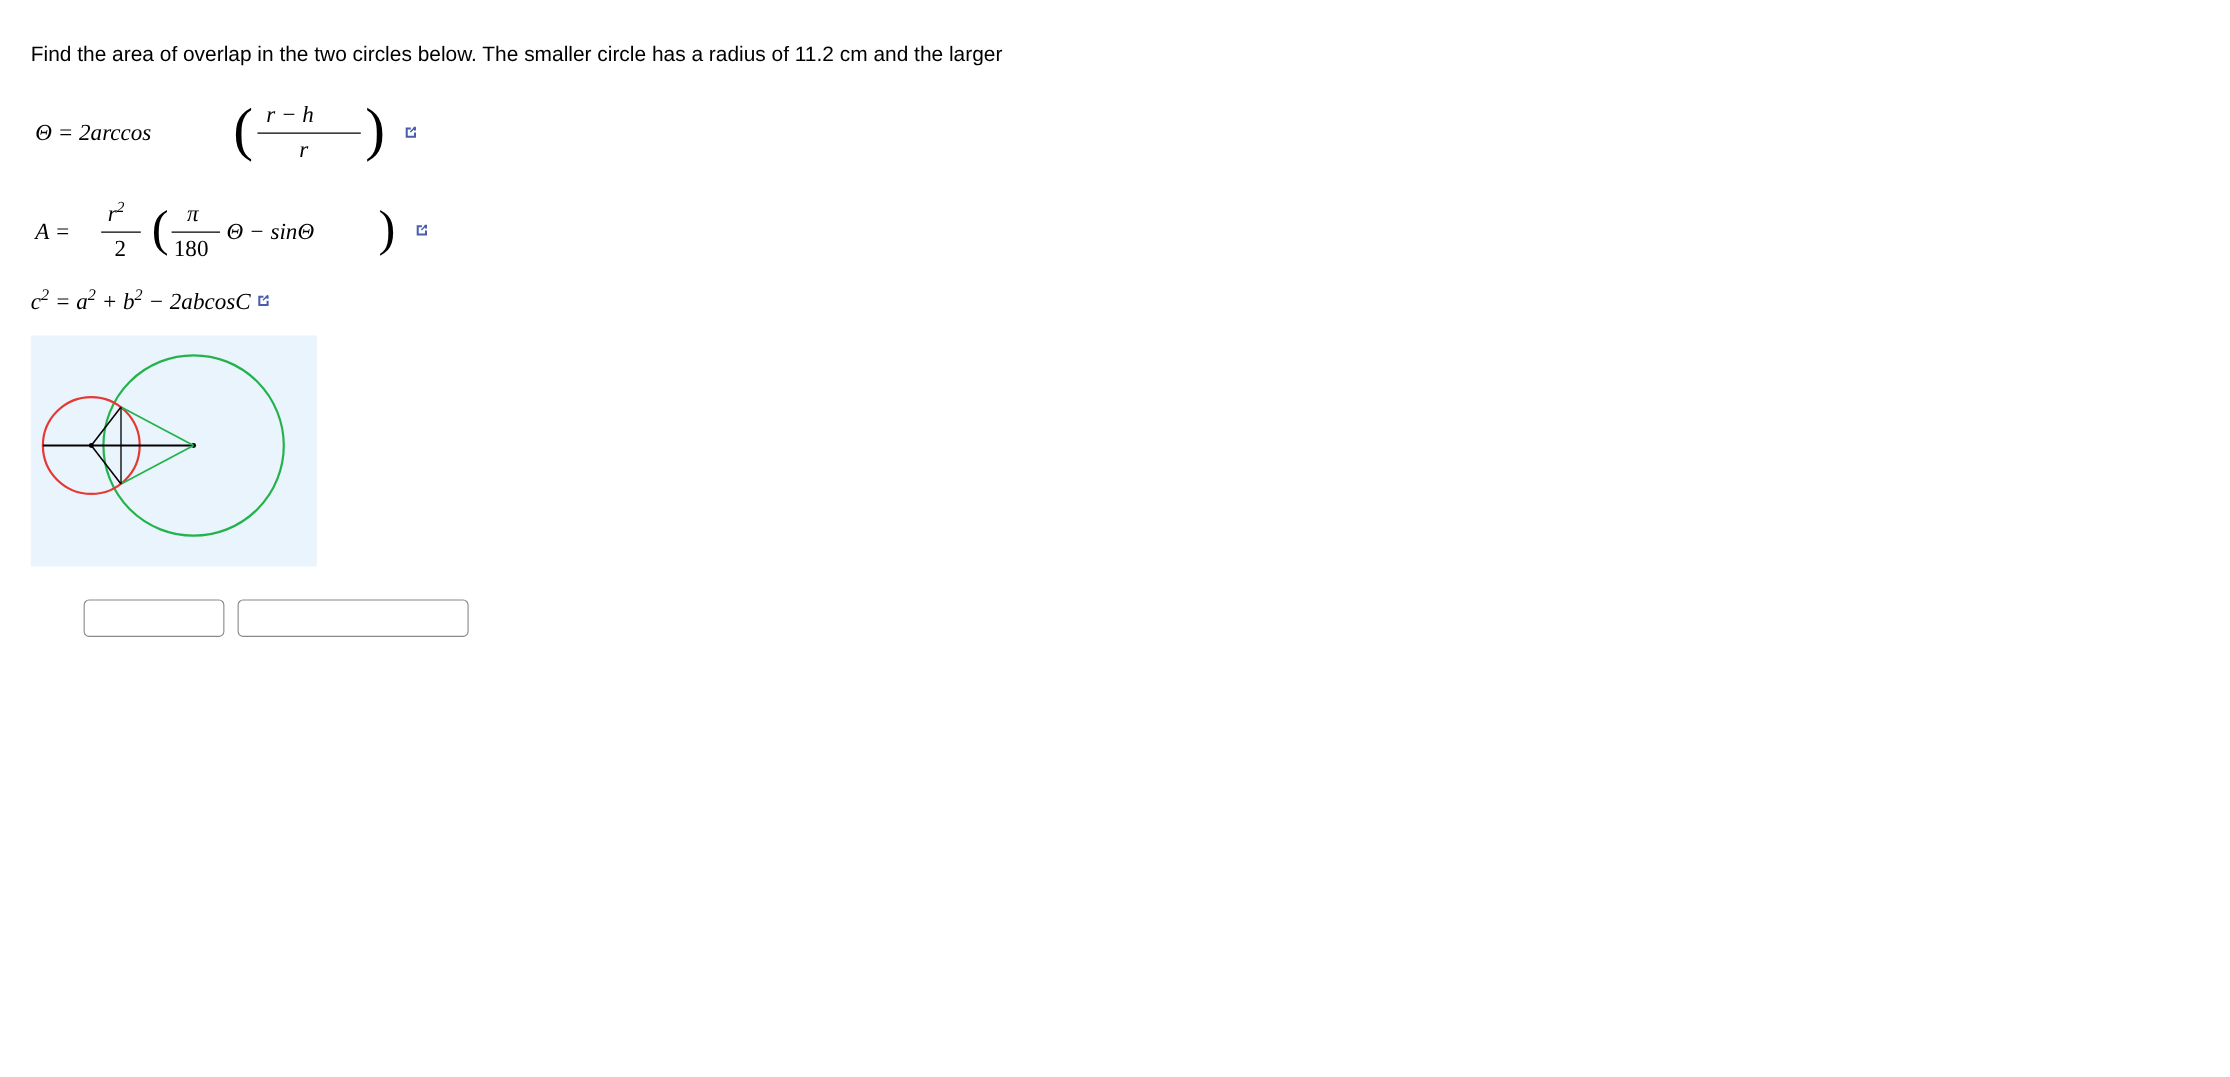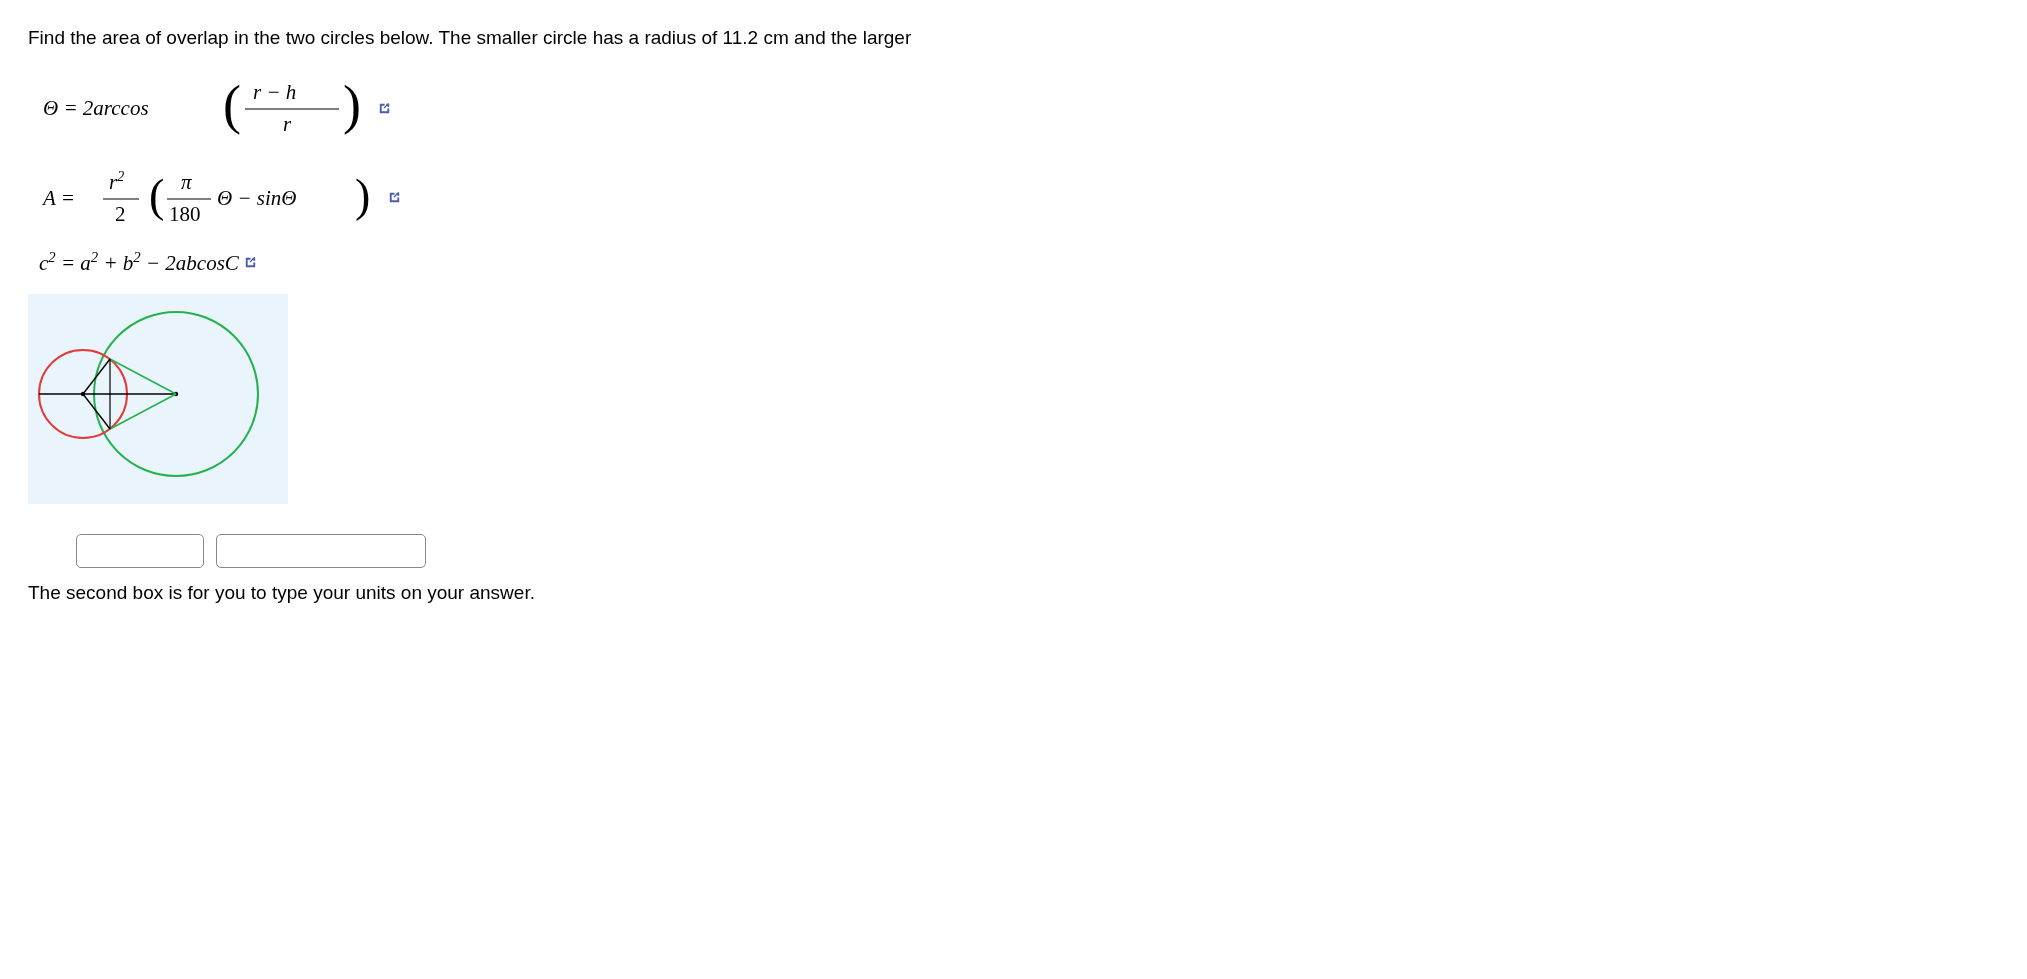--- a/index.html
+++ b/index.html
@@ -4,32 +4,32 @@
 <style>
   html, body {
     margin: 0;
     padding: 0;
     background: #fff;
     font-family: "Trebuchet MS", "Lucida Sans Unicode", Verdana, Arial, sans-serif;
     font-size: 19px;
     color: #000;
   }
   .page {
-    padding: 24px 28px;
+    padding: 36px 28px;
     max-width: 2027px;
     box-sizing: border-box;
   }
   .problem-text {
     line-height: 1.5;
     margin-bottom: 18px;
   }
   .formula-row {
     display: flex;
     align-items: center;
-    margin: 10px 0 18px 11px;
+    margin: 10px 0 18px 0;
     font-family: "Cambria Math", "STIX", "Times New Roman", serif;
     font-style: italic;
     font-size: 21px;
   }
   .popout {
     width: 15px; height: 15px;
     margin-left: 8px;
     cursor: pointer;
     flex-shrink: 0;
   }
@@ -145,15 +145,14 @@
 
       <line x1="82" y1="65" x2="82" y2="135" stroke="#000" stroke-width="1.2"></line>
     </svg>
   </div>
 
   <div class="inputs-row">
     <input class="answer" type="text" value="" style="">
     <input class="units" type="text" value="" style="">
   </div>
 
-  <div class="hint">The second box is for you to type your units on your answer.</div>
 
 </div>
 
 </body></html>

